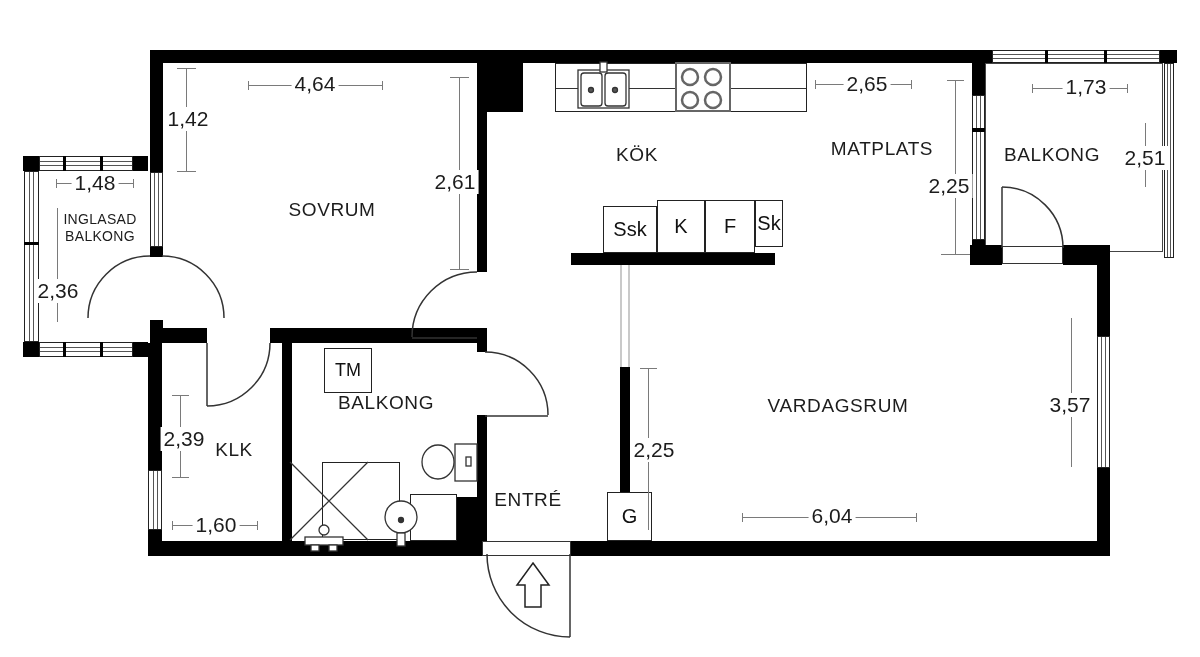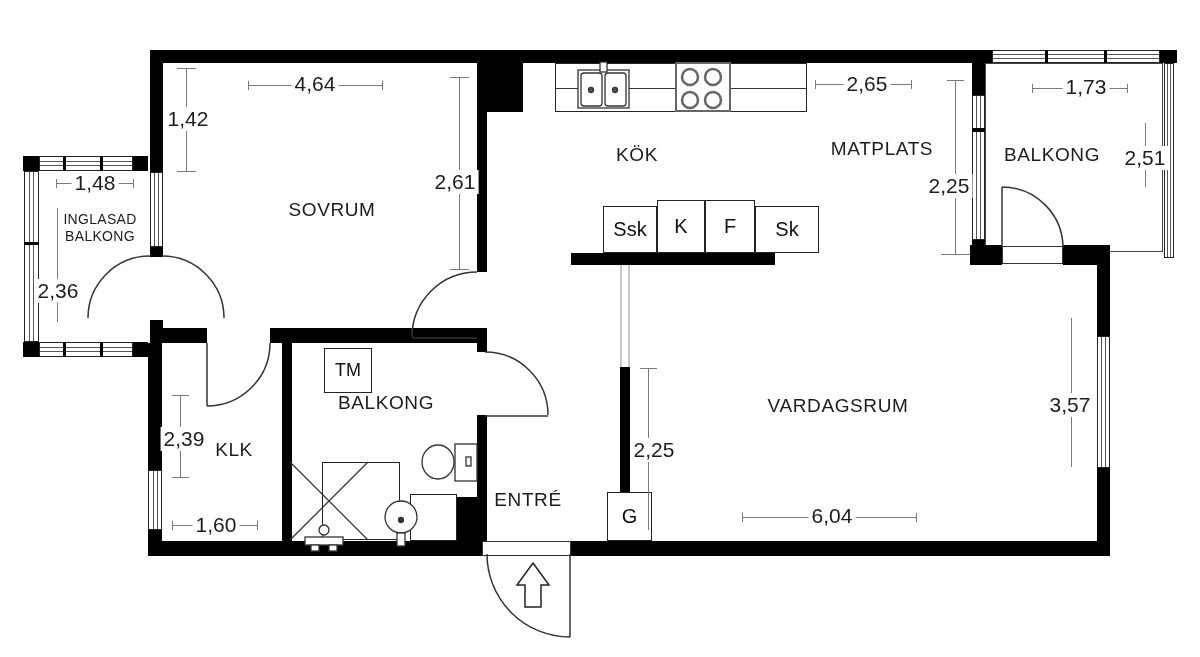--- a/index.html
+++ b/index.html
@@ -80,21 +80,21 @@
   <div class="win winh" style="left:39px;top:342px;width:94px;height:15px"></div>
   <div class="wdiv" style="left:63px;top:342px;width:3px;height:15px"></div>
   <div class="wdiv" style="left:100px;top:342px;width:3px;height:15px"></div>
 
   <div class="fbox" style="left:523px;top:63px;width:252px;height:49px">
     <div class="counterline" style="top:24px"></div>
   </div>
   <div class="fbox" style="left:571px;top:206px;width:54px;height:47px">Ssk</div>
   <div class="fbox" style="left:625px;top:200px;width:48px;height:53px">K</div>
   <div class="fbox" style="left:673px;top:200px;width:50px;height:53px">F</div>
-  <div class="fbox" style="left:723px;top:206px;width:64px;height:47px">Sk</div>
+  <div class="fbox" style="left:723px;top:200px;width:28px;height:47px">Sk</div>
   <div class="fbox" style="left:292px;top:348px;width:48px;height:45px;font-size:18px">TM</div>
   <div class="fbox" style="left:575px;top:492px;width:45px;height:49px">G</div>
   <div class="fbox" style="left:290px;top:462px;width:78px;height:78px"></div>
   <div class="fbox" style="left:378px;top:494px;width:47px;height:47px"></div>
   <div class="thr" style="left:482px;top:541px;width:89px;height:15px"></div>
   <div class="thr" style="left:1002px;top:246px;width:61px;height:18px"></div>
 
   <svg class="ov" width="1200" height="657" viewBox="0 0 1200 657">
     <g fill="none" stroke="#333" stroke-width="1.5">
       <path d="M 88 318 A 62 62 0 0 1 150 256"></path>

